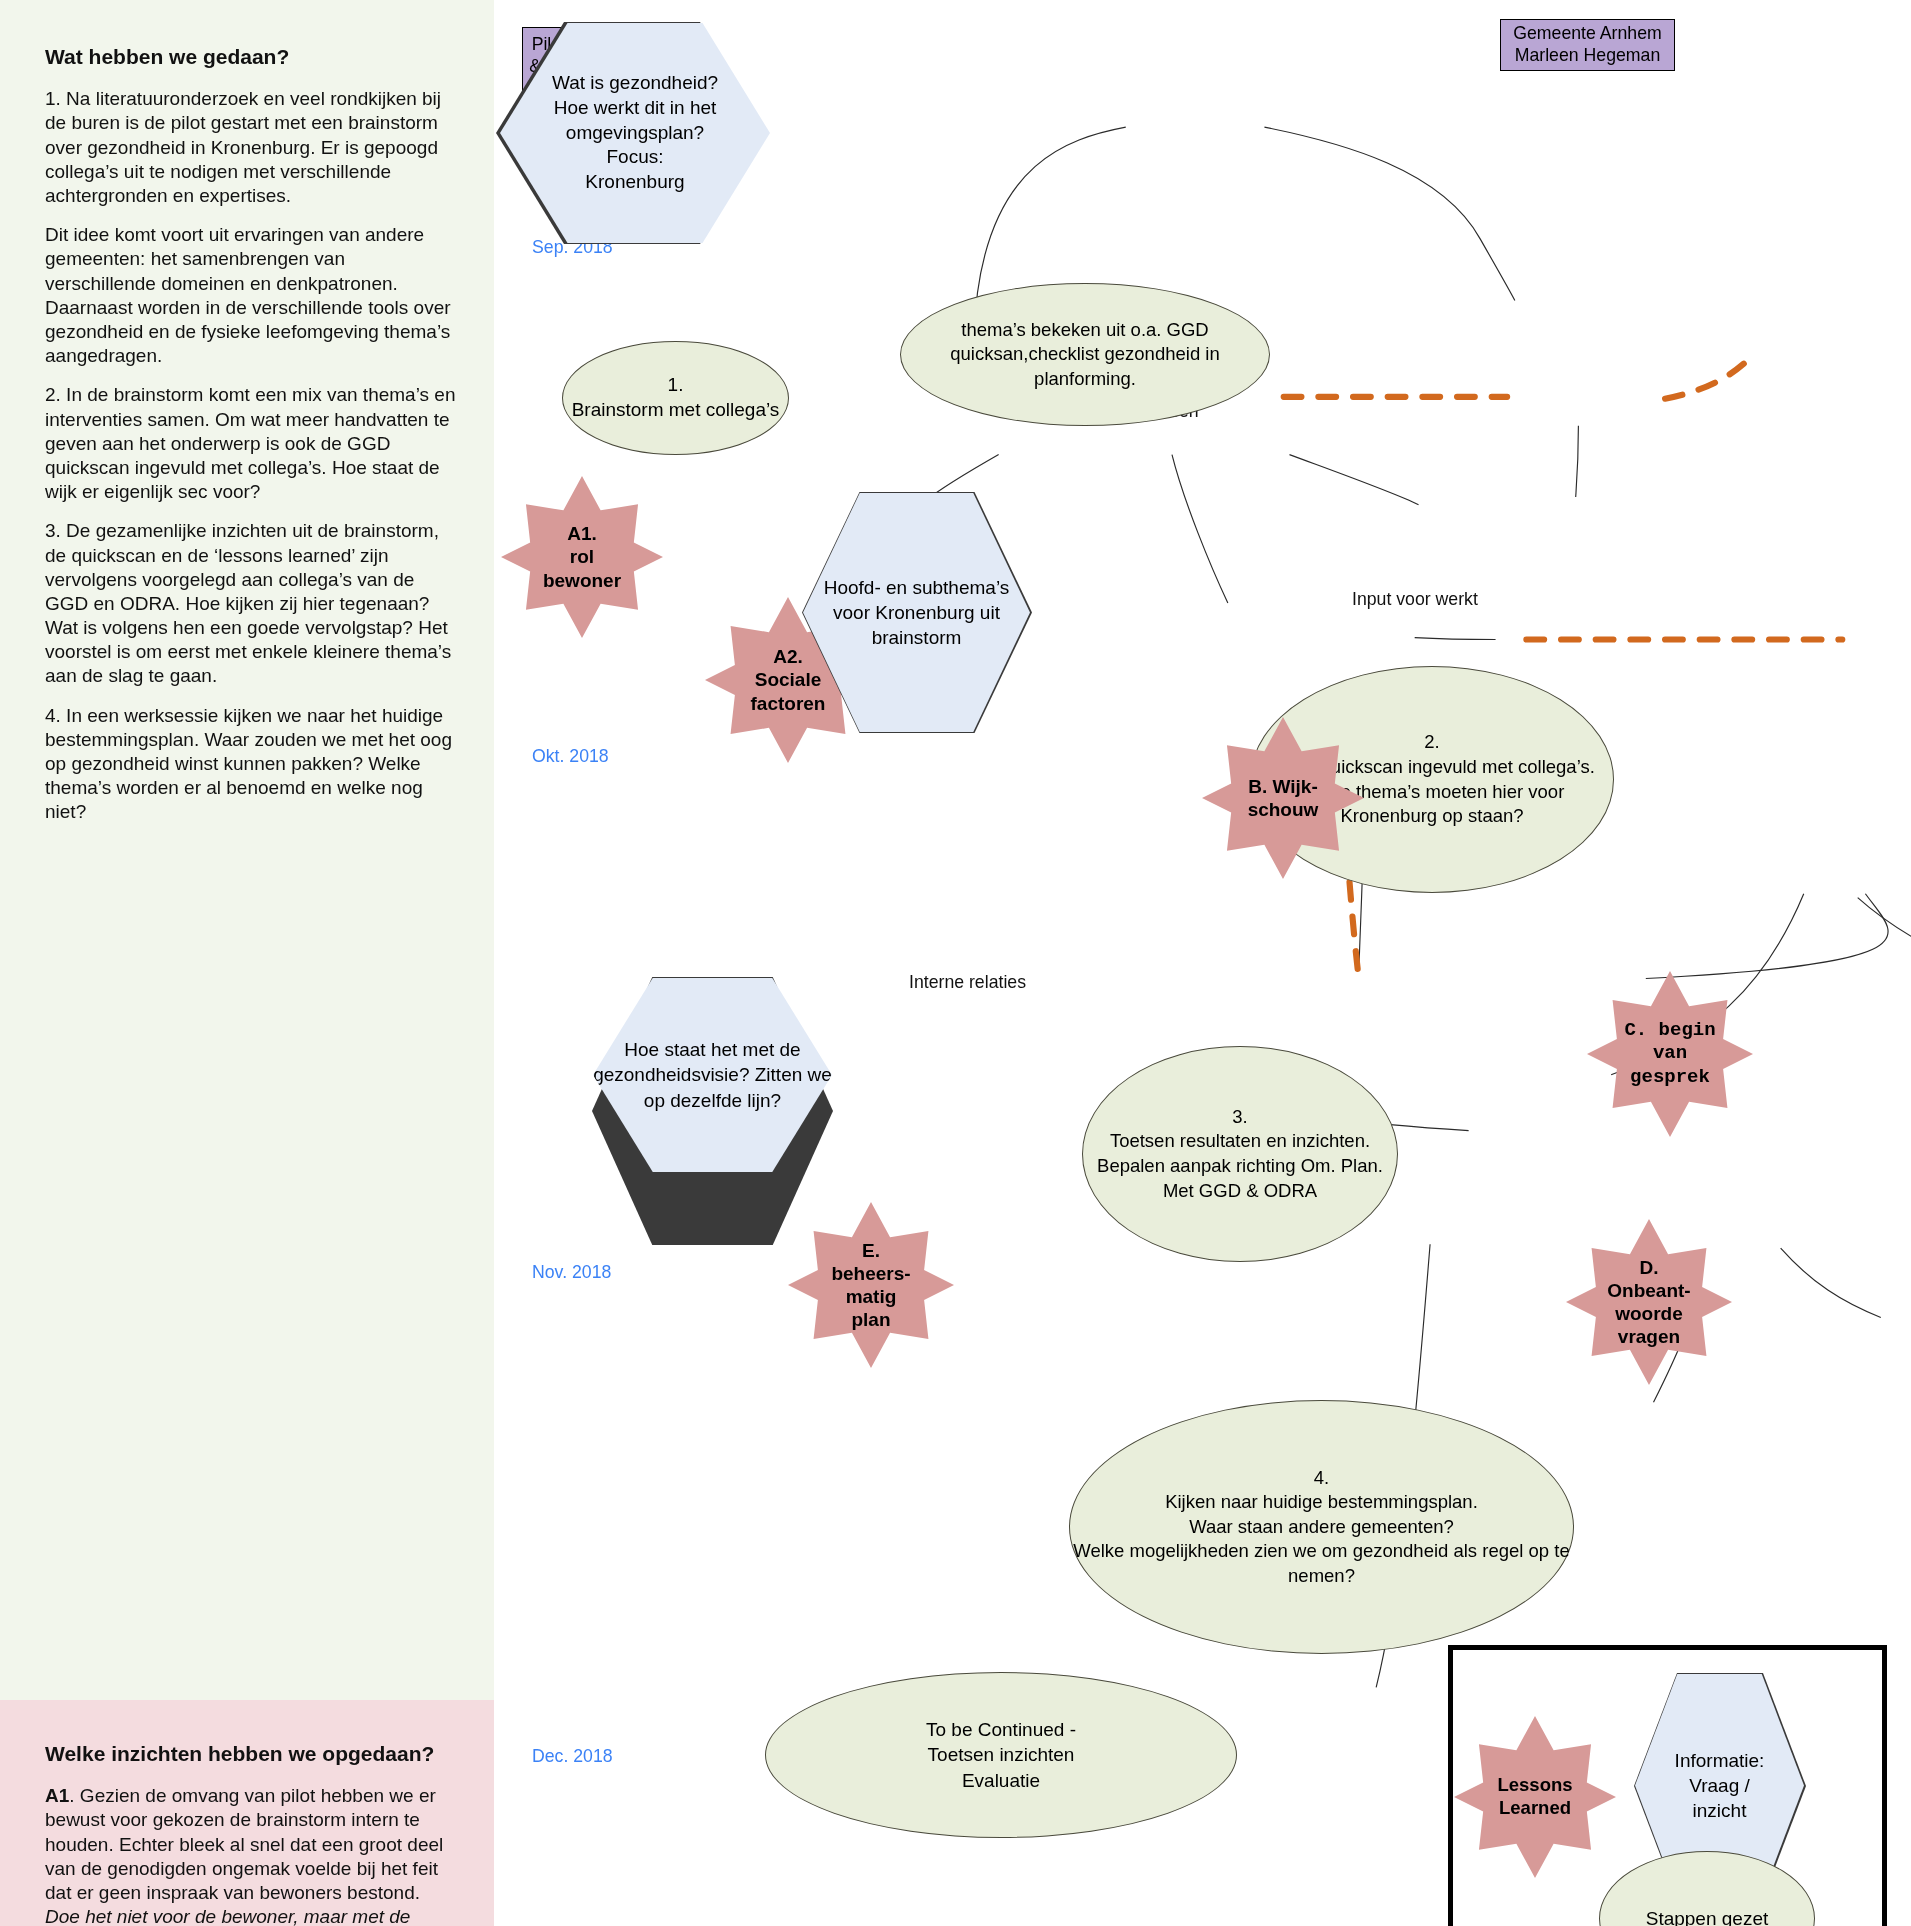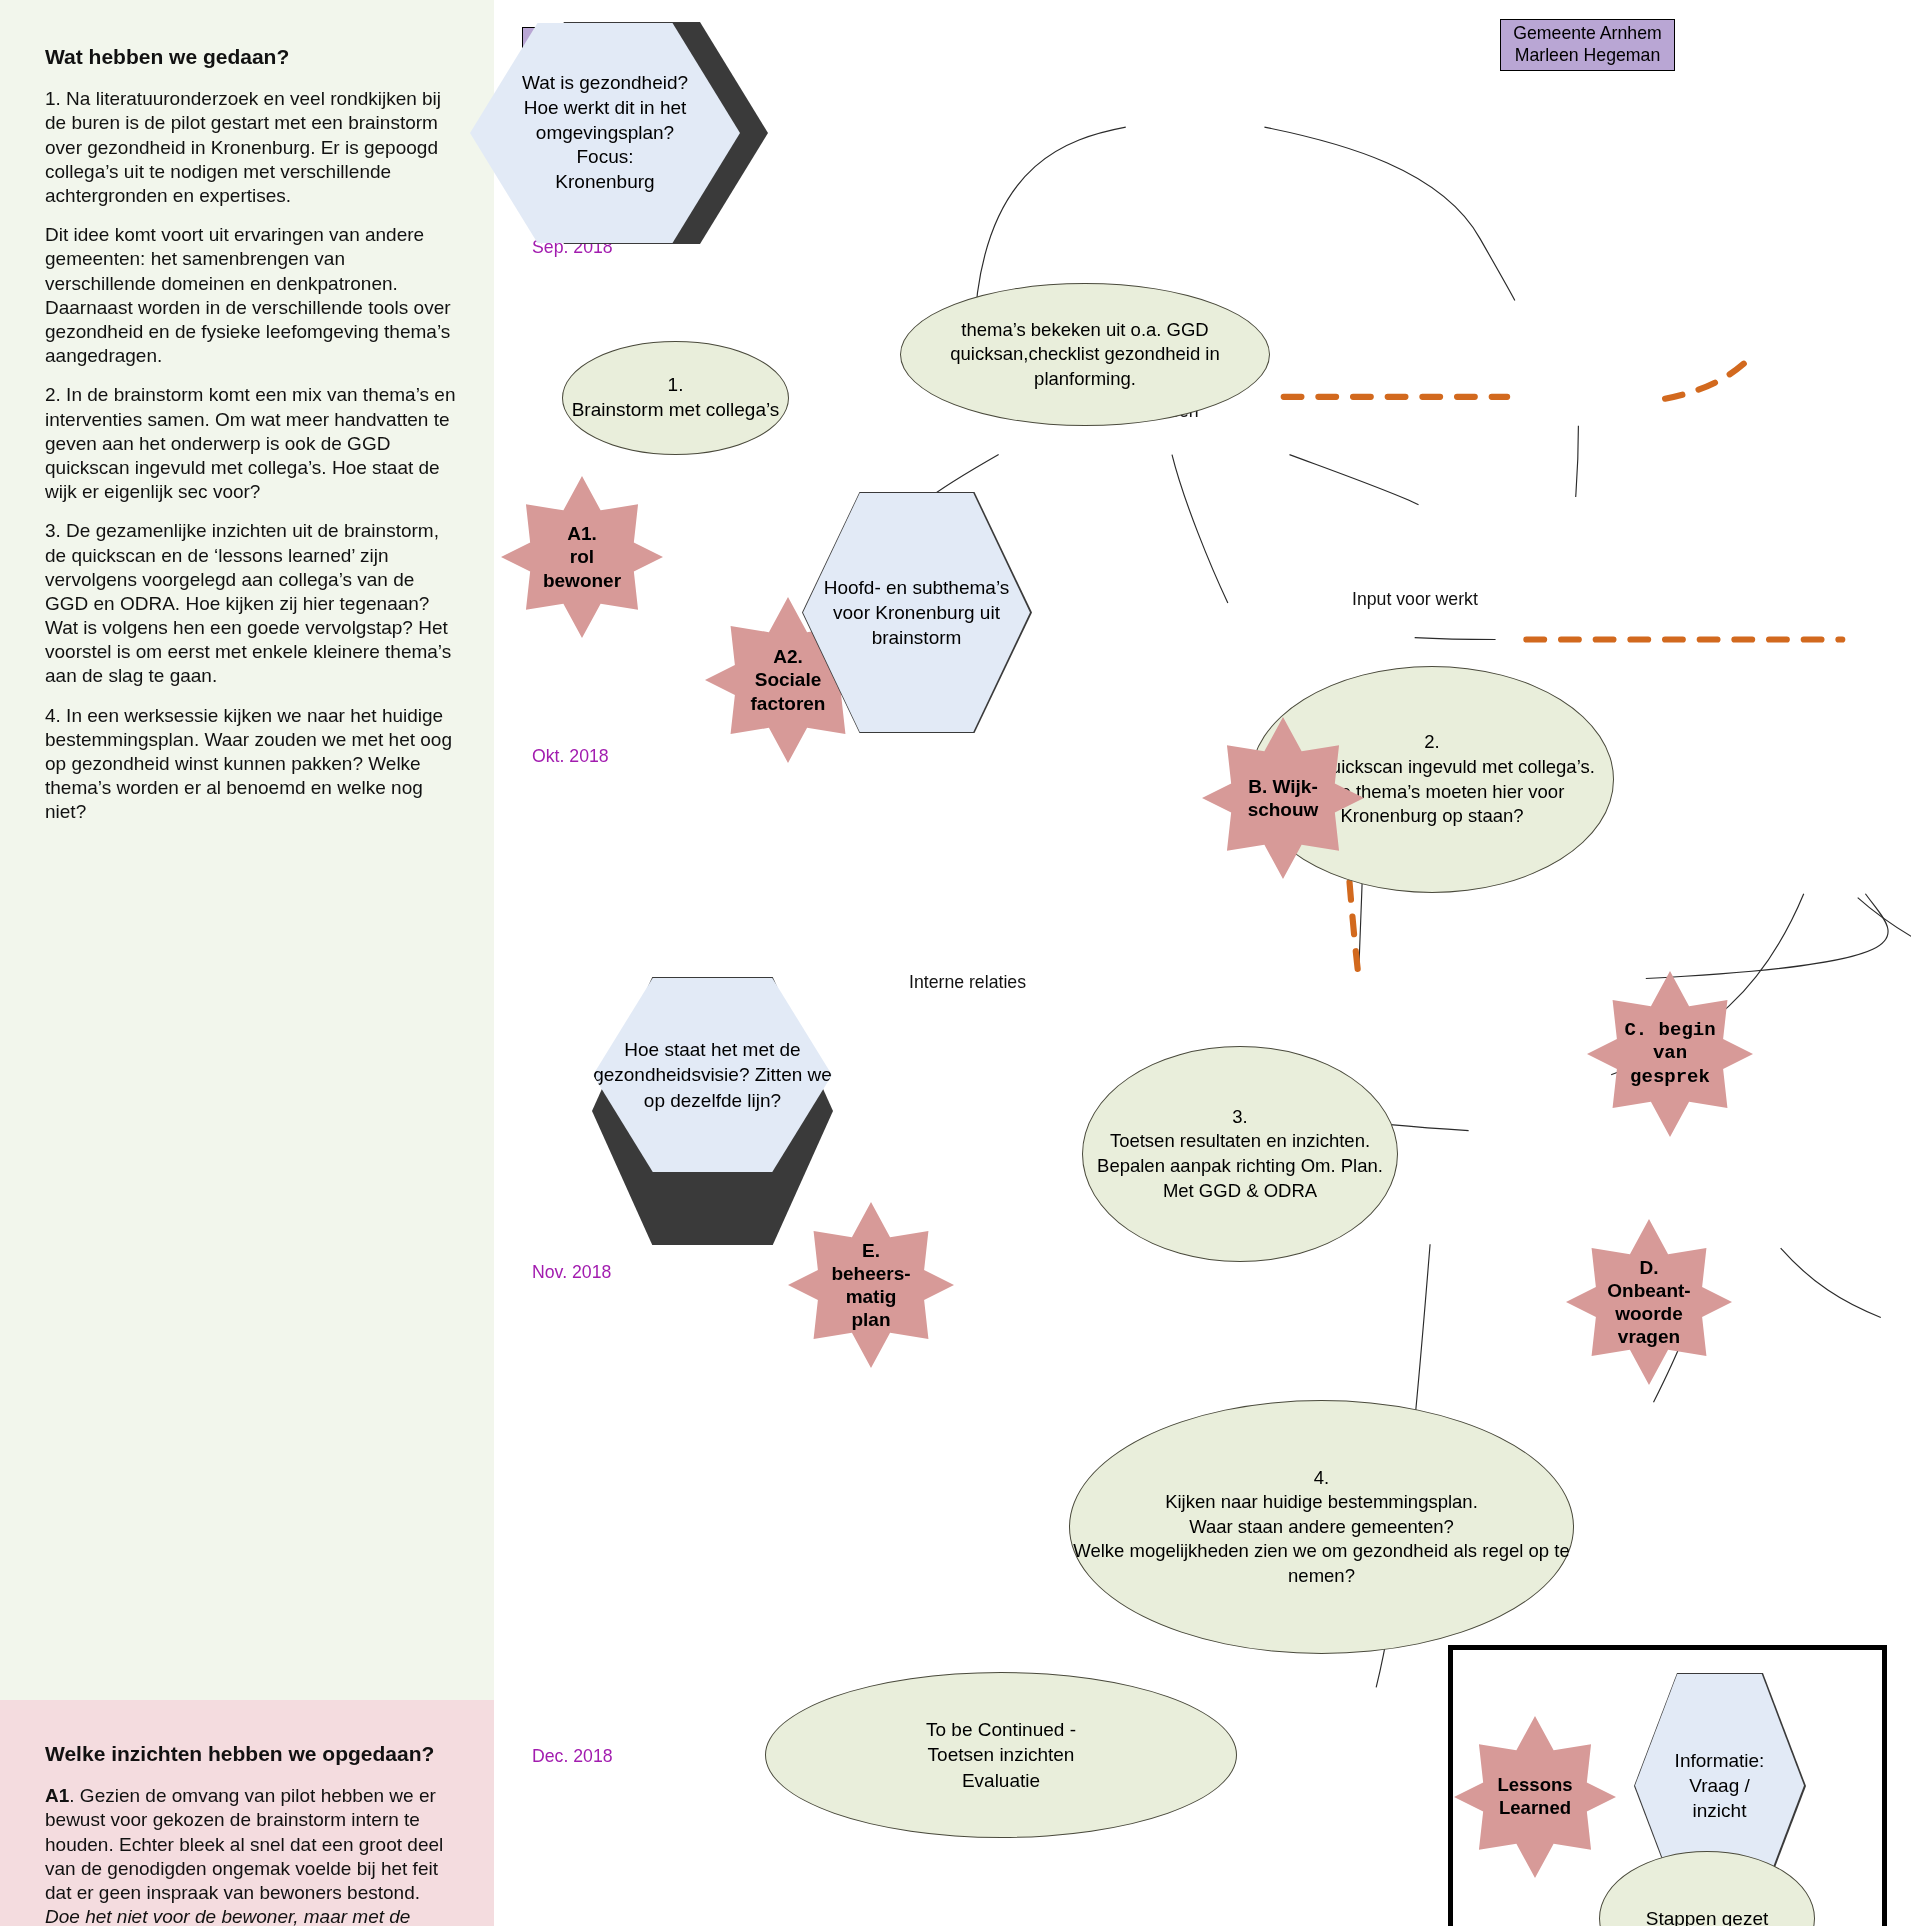--- a/index.html
+++ b/index.html
@@ -59,21 +59,21 @@
     white-space:pre-line;
     padding:1.5px 3.9px;
     box-sizing:border-box;
   }
   #title-box{left:522px;top:27px;width:154px;height:101px;}
   #author-box{left:1500px;top:19px;width:175px;height:52px;}
 
   
   .tl{
     position:absolute;
-    font-size:17.7px;color:#a21caf;white-space:nowrap;
+    font-size:17.7px;color:#3b82f6;white-space:nowrap;
   }
   #tl-sep{left:532px;top:237px;}
   #tl-okt{left:532px;top:746px;}
   #tl-nov{left:532px;top:1262px;}
   #tl-dec{left:532px;top:1746px;}
 
   
   .edge-label{
     position:absolute;font-size:17.7px;color:#111111;white-space:nowrap;
   }
@@ -108,21 +108,21 @@
     background:#d79a98;
     clip-path:polygon(
       50% 0%, 61.5% 21.2%, 84.6% 17.5%, 82.0% 41.0%,
       100% 50%, 82.0% 59.0%, 84.6% 82.5%, 61.5% 78.8%,
       50% 100%, 38.5% 78.8%, 15.4% 82.5%, 18.0% 59.0%,
       0% 50%, 18.0% 41.0%, 15.4% 17.5%, 38.5% 21.2%);
     font-weight:bold;
   }
 
   
-  #hex-top       {left:470px;top:23px;width:270px;height:220px;font-size:19px;line-height:1.30;}
+  #hex-top       {left:500px;top:23px;width:270px;height:220px;font-size:19px;line-height:1.30;}
   #hex-top-b     {left:496px;top:22px;width:272px;height:222px;}
   #ell-brainstorm{left:562px;top:341px;width:227px;height:114px;font-size:19px;line-height:1.30;}
   #ell-themas    {left:900px;top:283px;width:370px;height:143px;font-size:18.5px;line-height:1.32;}
   #star-a1       {left:501px;top:476px;width:162px;height:162px;font-size:19px;line-height:1.22;}
   #star-a2       {left:705px;top:597px;width:166px;height:166px;font-size:19px;line-height:1.22;}
   #hex-hoofd     {left:803px;top:493px;width:227px;height:239px;font-size:19px;line-height:1.32;}
   #hex-hoofd-b   {left:802px;top:492px;width:230px;height:241px;}
   #ell-quickscan {left:1250px;top:666px;width:364px;height:227px;font-size:18.5px;line-height:1.33;}
   #star-b        {left:1202px;top:717px;width:162px;height:162px;font-size:19px;line-height:1.22;}
   #star-c        {left:1587px;top:971px;width:166px;height:166px;font-size:19px;line-height:1.22;font-family:Liberation Mono, monospace;}

